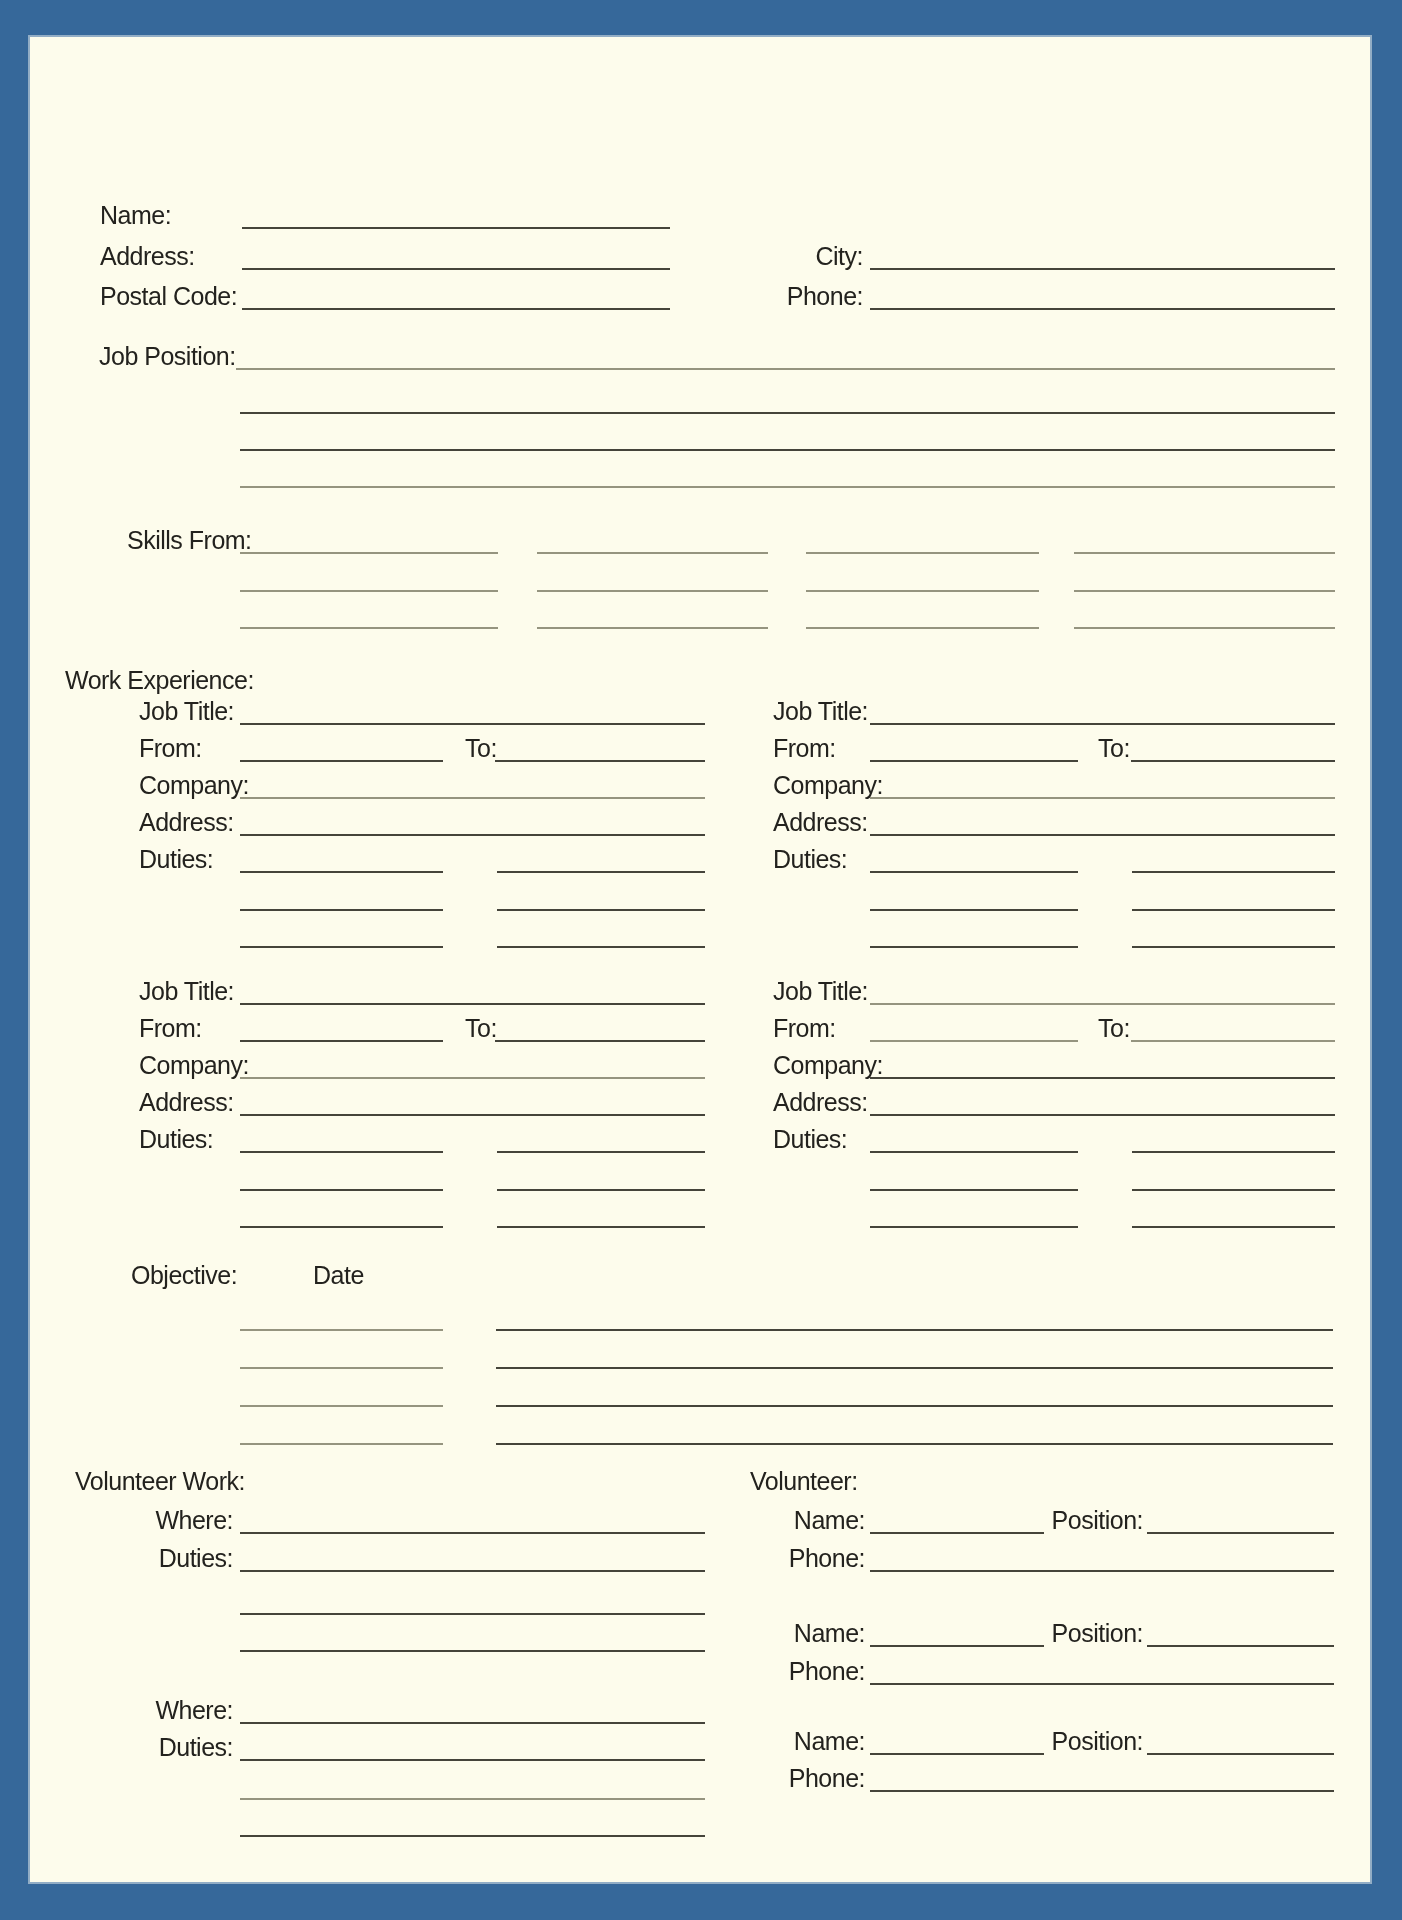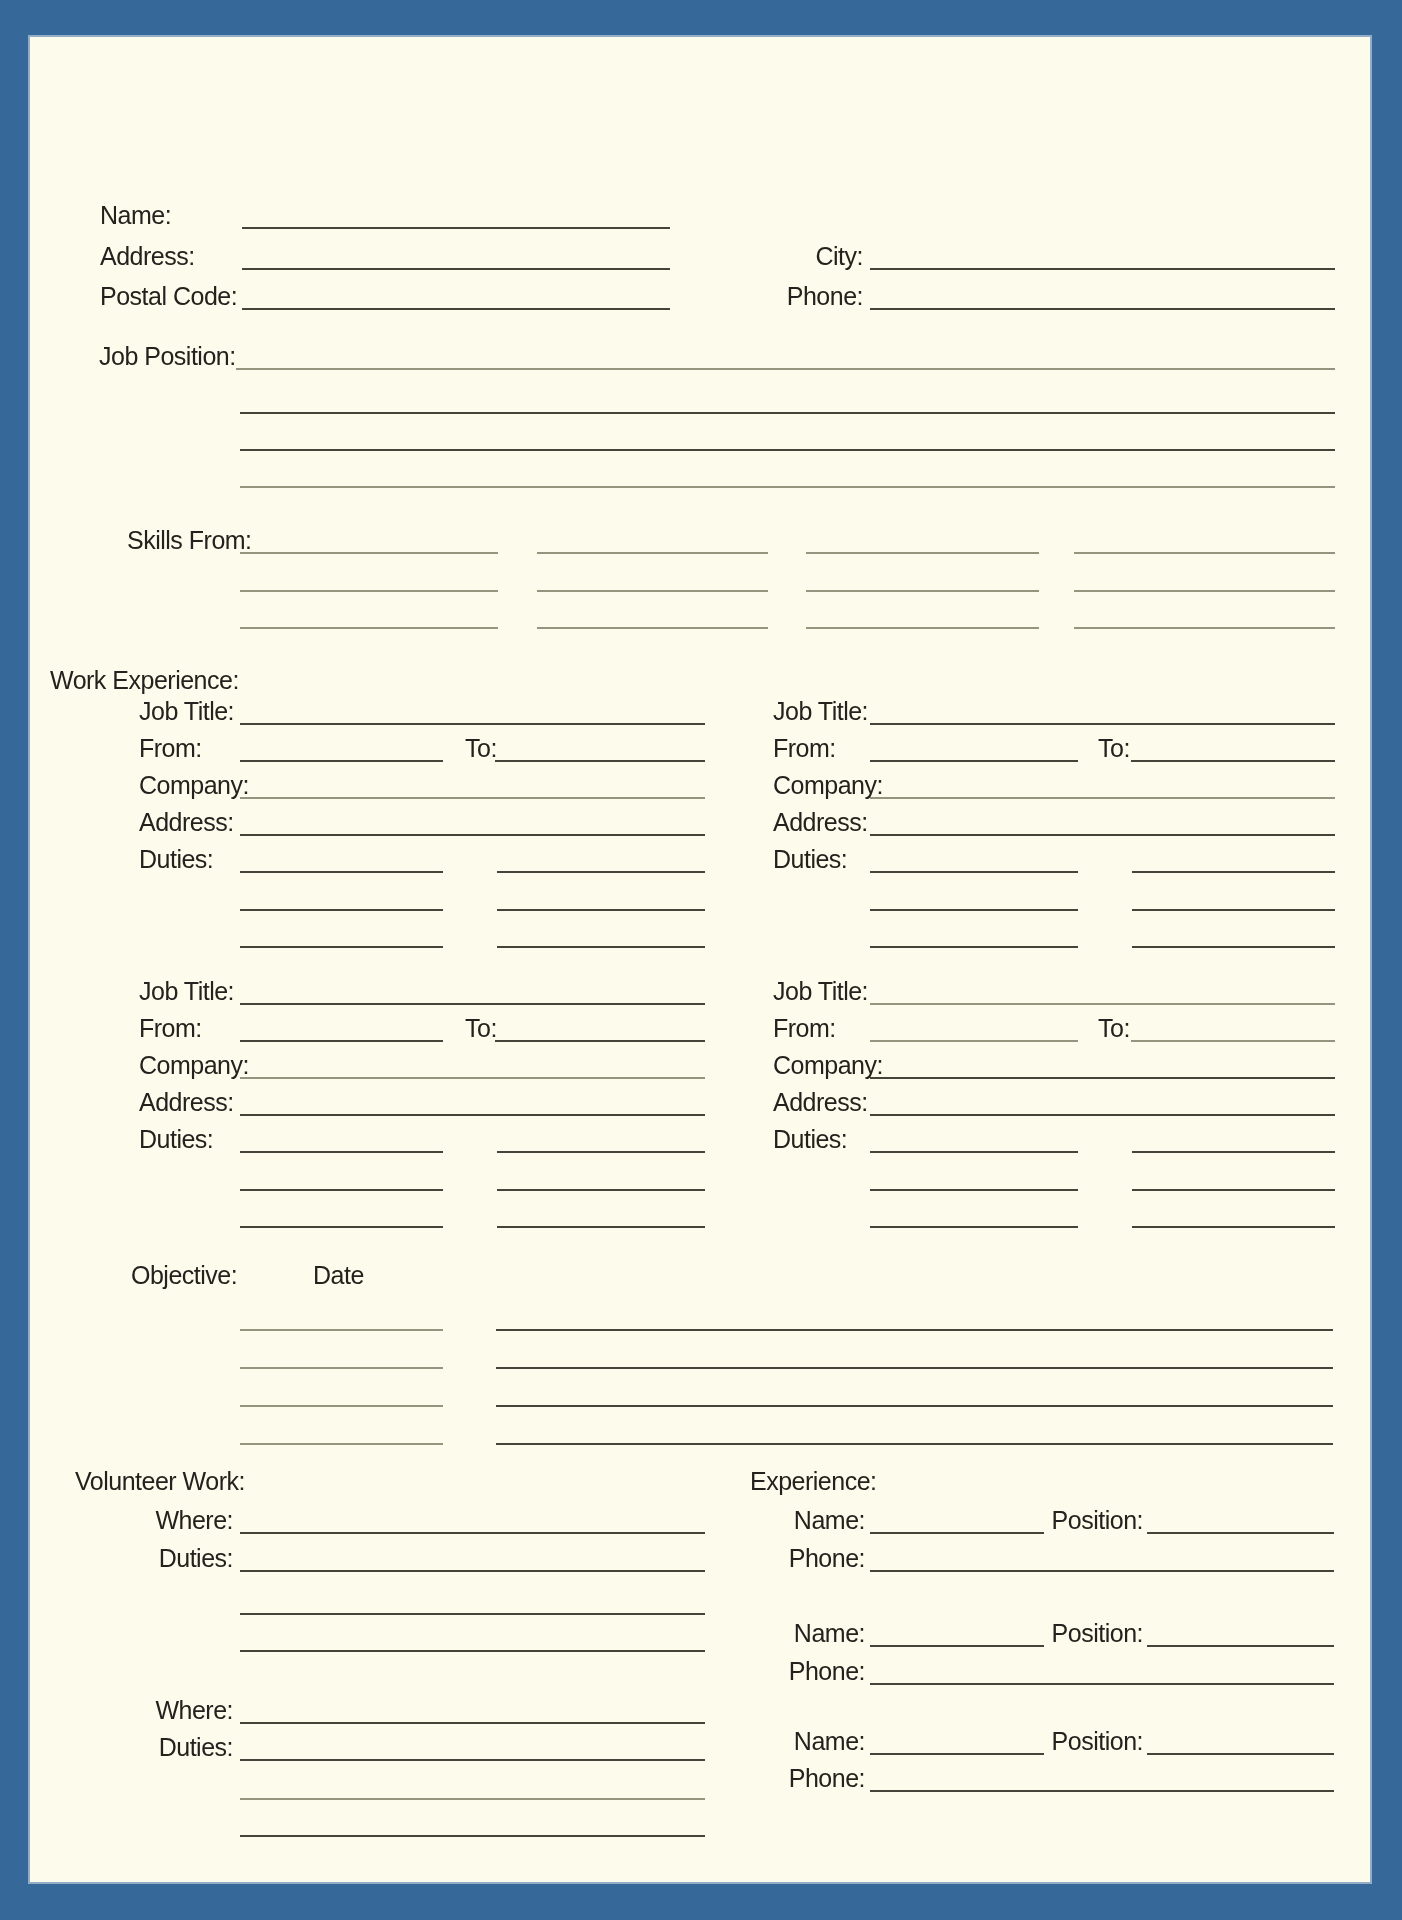--- a/index.html
+++ b/index.html
@@ -84,21 +84,21 @@
   <div class="ln g" style="left:1074px;top:552px;width:261px"></div>
   <div class="ln g" style="left:240px;top:590px;width:258px"></div>
   <div class="ln g" style="left:537px;top:590px;width:231px"></div>
   <div class="ln g" style="left:806px;top:590px;width:233px"></div>
   <div class="ln g" style="left:1074px;top:590px;width:261px"></div>
   <div class="ln g" style="left:240px;top:627px;width:258px"></div>
   <div class="ln g" style="left:537px;top:627px;width:231px"></div>
   <div class="ln g" style="left:806px;top:627px;width:233px"></div>
   <div class="ln g" style="left:1074px;top:627px;width:261px"></div>
 
-  <div class="lbl" style="left:50px;top:668px">Work Experience:</div>
+  <div class="lbl" style="left:65px;top:668px">Work Experience:</div>
 
   <div class="lbl" style="left:139px;top:699px">Job Title:</div>
   <div class="lbl" style="left:139px;top:736px">From:</div>
   <div class="lbl" style="left:465px;top:736px">To:</div>
   <div class="lbl" style="left:139px;top:773px">Company:</div>
   <div class="lbl" style="left:139px;top:810px">Address:</div>
   <div class="lbl" style="left:139px;top:847px">Duties:</div>
 
   <div class="ln" style="left:240px;top:723px;width:465px"></div>
   <div class="ln" style="left:240px;top:760px;width:203px"></div>
@@ -188,21 +188,21 @@
   <div class="ln" style="left:240px;top:1613px;width:465px"></div>
   <div class="ln" style="left:240px;top:1650px;width:465px"></div>
 
   <div class="lbl ra" style="right:1169px;top:1698px">Where:</div>
   <div class="lbl ra" style="right:1169px;top:1735px">Duties:</div>
   <div class="ln" style="left:240px;top:1722px;width:465px"></div>
   <div class="ln" style="left:240px;top:1759px;width:465px"></div>
   <div class="ln g" style="left:240px;top:1798px;width:465px"></div>
   <div class="ln" style="left:240px;top:1835px;width:465px"></div>
 
-  <div class="lbl" style="left:750px;top:1469px">Experience:</div>
+  <div class="lbl" style="left:750px;top:1469px">Volunteer:</div>
 
   <div class="lbl ra" style="right:537px;top:1508px">Name:</div>
   <div class="lbl ra" style="right:259px;top:1508px">Position:</div>
   <div class="ln" style="left:870px;top:1532px;width:174px"></div>
   <div class="ln" style="left:1147px;top:1532px;width:187px"></div>
   <div class="lbl ra" style="right:537px;top:1546px">Phone:</div>
   <div class="ln" style="left:870px;top:1570px;width:464px"></div>
 
   <div class="lbl ra" style="right:537px;top:1621px">Name:</div>
   <div class="lbl ra" style="right:259px;top:1621px">Position:</div>

